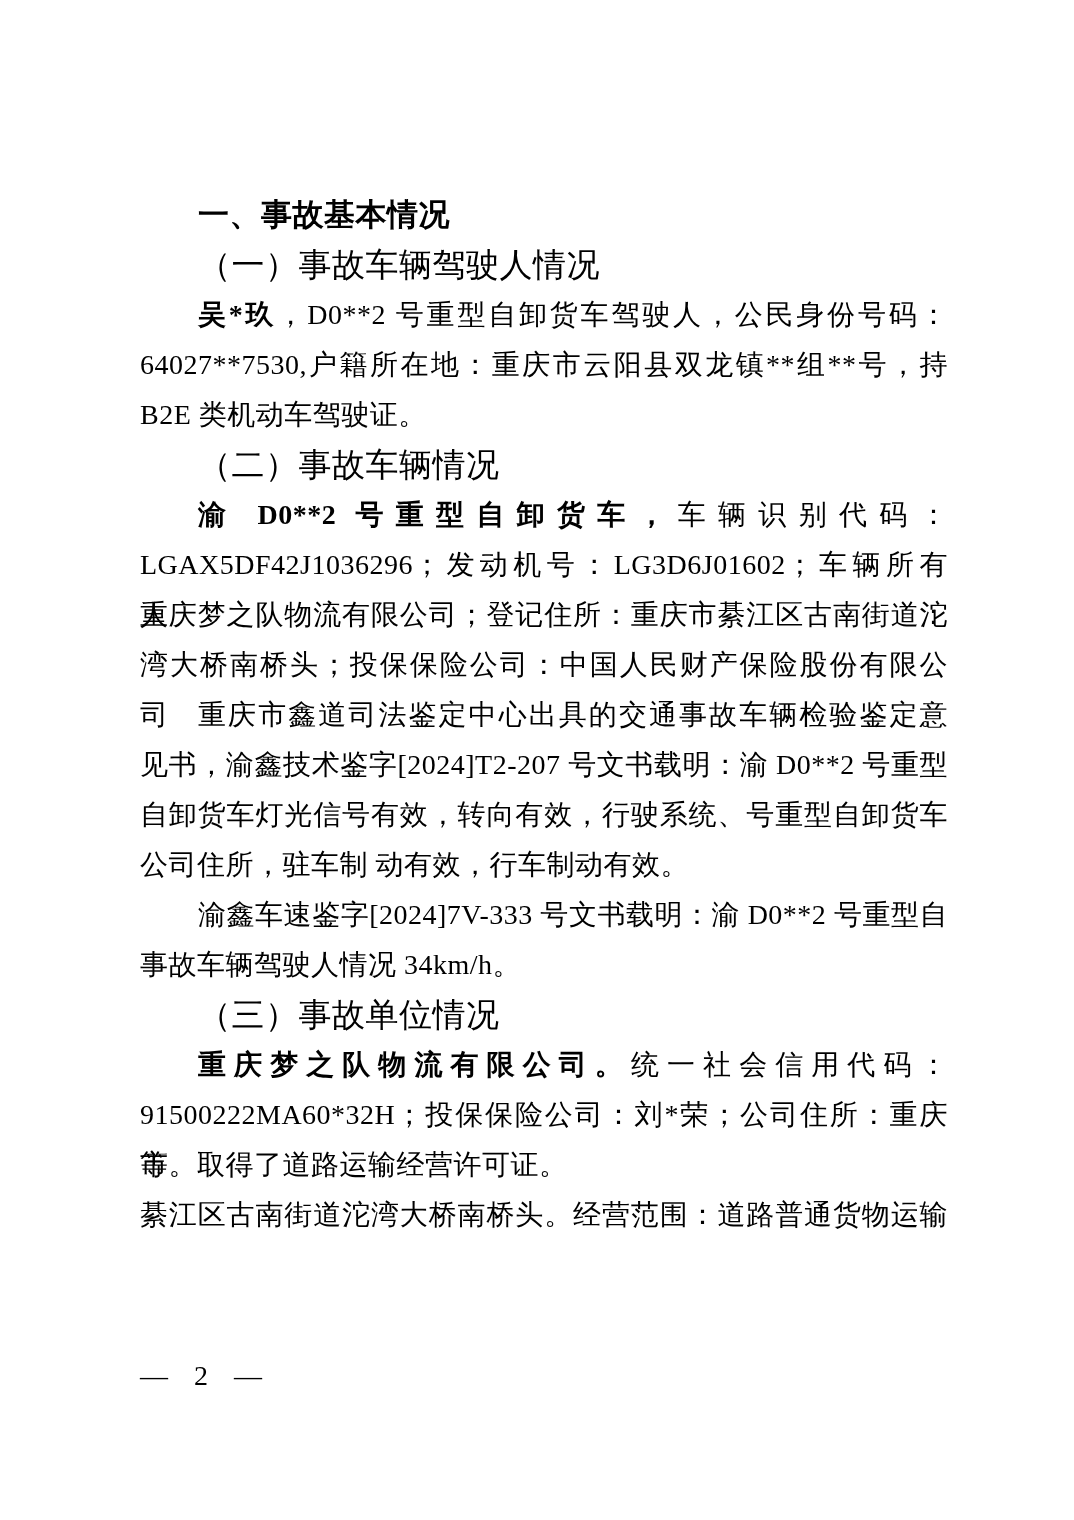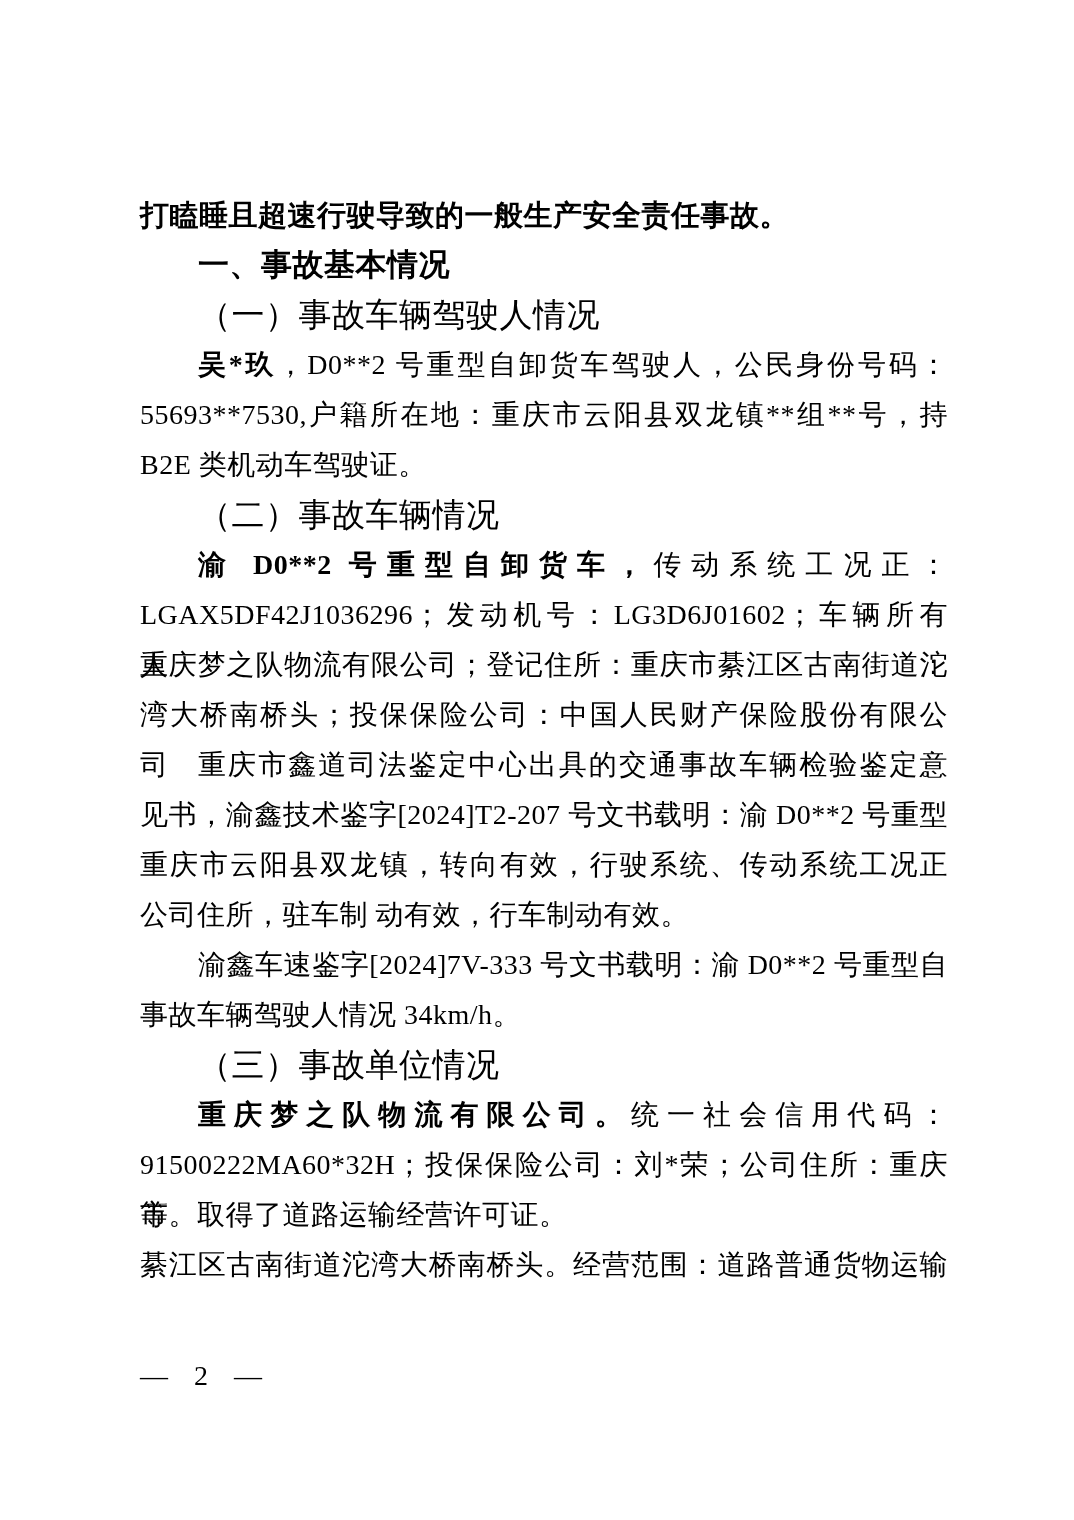--- a/index.html
+++ b/index.html
@@ -43,34 +43,33 @@
     align-items: center;
     gap: 26px;
     font-size: 28px;
     line-height: 36px;
   }
 </style>
 </head>
 <body>
 
 <div class="doc">
-  <div class="line lead">打瞌睡且超速行驶导致的一般生产安全责任事故。</div>
   <div class="line head ind">一、事故基本情况</div>
   <div class="line sub ind">（一）事故车辆驾驶人情况</div>
   <div class="line ind j"><span class="b">吴*玖</span><span>，D0**2 号重型自卸货车驾驶人，公民身份号码：</span></div>
-  <div class="line j">55693**7530,户籍所在地：重庆市云阳县双龙镇**组**号，持</div>
+  <div class="line j">64027**7530,户籍所在地：重庆市云阳县双龙镇**组**号，持</div>
   <div class="line">B2E 类机动车驾驶证。</div>
   <div class="line sub ind">（二）事故车辆情况</div>
-  <div class="line ind j"><span class="b">渝 D0**2 号重型自卸货车，</span><span>传动系统工况正：</span></div>
+  <div class="line ind j"><span class="b">渝 D0**2 号重型自卸货车，</span><span>车辆识别代码：</span></div>
   <div class="line j">LGAX5DF42J1036296；发动机号：LG3D6J01602；车辆所有人：</div>
   <div class="line j">重庆梦之队物流有限公司；登记住所：重庆市綦江区古南街道沱</div>
   <div class="line j">湾大桥南桥头；投保保险公司：中国人民财产保险股份有限公司。</div>
   <div class="line ind j">重庆市鑫道司法鉴定中心出具的交通事故车辆检验鉴定意</div>
   <div class="line j">见书，渝鑫技术鉴字[2024]T2-207 号文书载明：渝 D0**2 号重型</div>
-  <div class="line j">重庆市云阳县双龙镇，转向有效，行驶系统、传动系统工况正</div>
+  <div class="line j">自卸货车灯光信号有效，转向有效，行驶系统、号重型自卸货车</div>
   <div class="line">公司住所，驻车制 动有效，行车制动有效。</div>
   <div class="line ind j">渝鑫车速鉴字[2024]7V-333 号文书载明：渝 D0**2 号重型自</div>
   <div class="line">事故车辆驾驶人情况 34km/h。</div>
   <div class="line sub ind">（三）事故单位情况</div>
   <div class="line ind j"><span class="b">重庆梦之队物流有限公司。</span><span>统一社会信用代码：</span></div>
   <div class="line j">91500222MA60*32H；投保保险公司：刘*荣；公司住所：重庆市</div>
   <div class="line">等。取得了道路运输经营许可证。</div>
   <div class="line j">綦江区古南街道沱湾大桥南桥头。经营范围：道路普通货物运输</div>
 </div>
 

